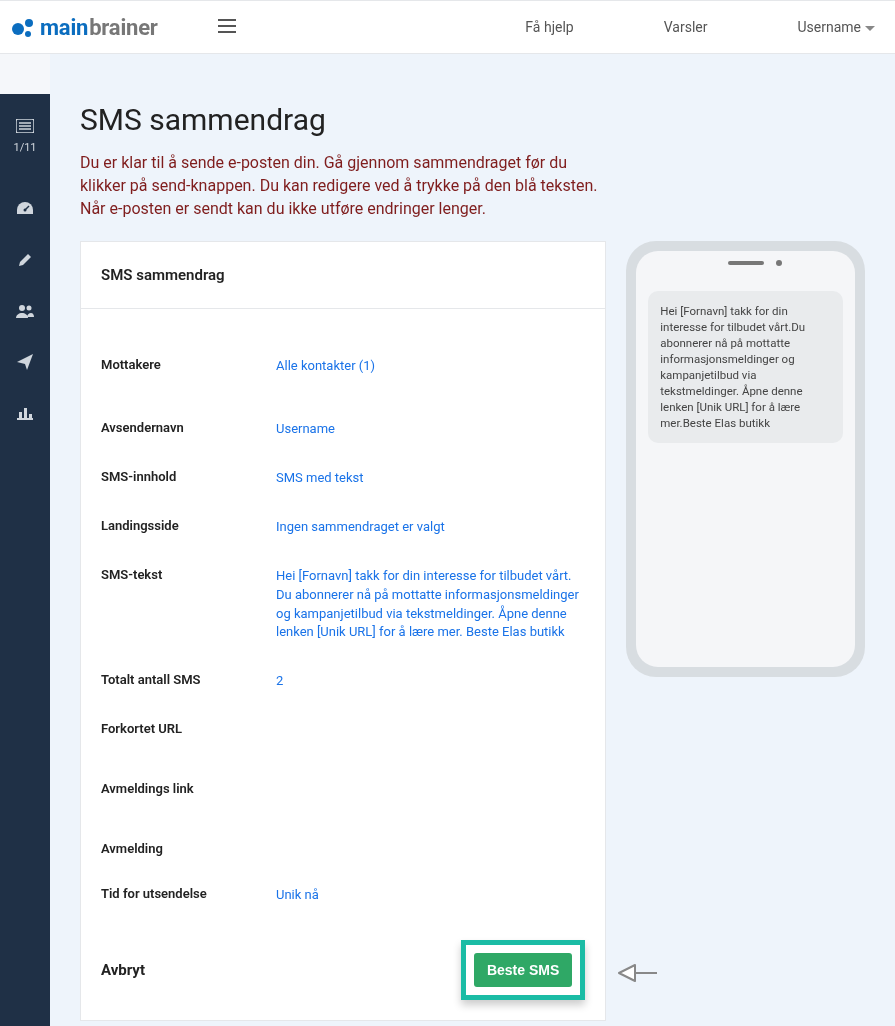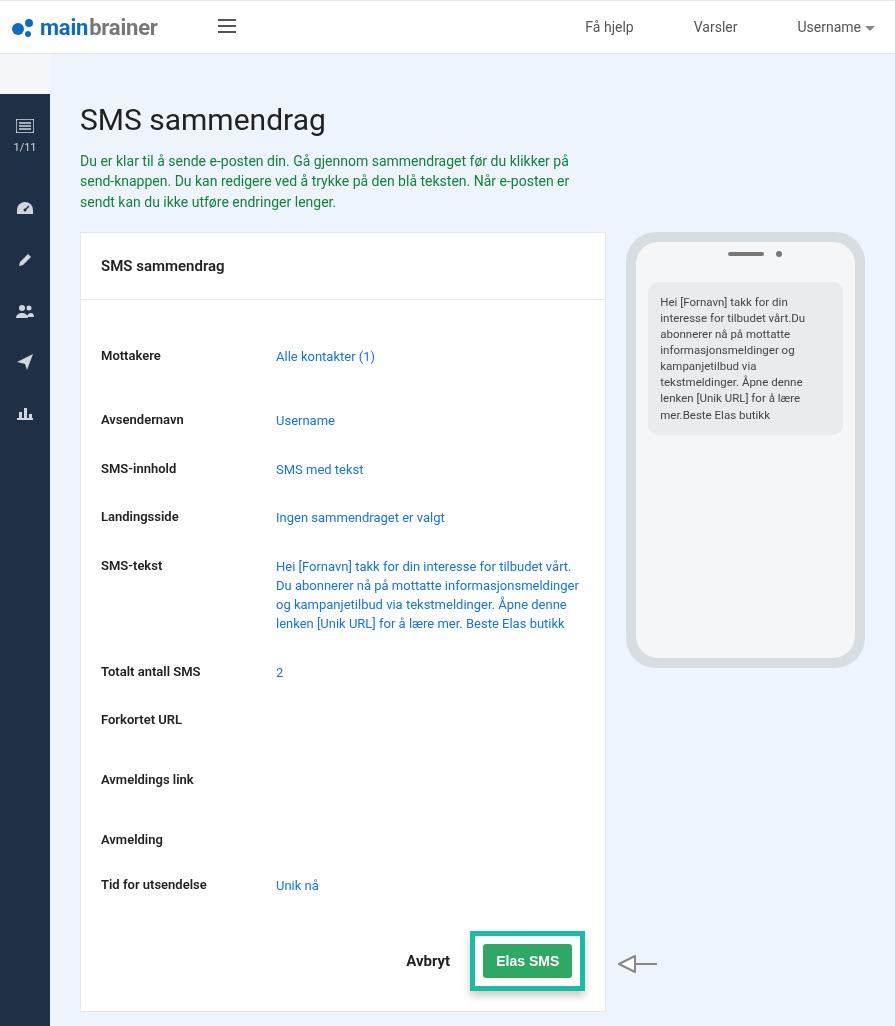--- a/index.html
+++ b/index.html
@@ -36,21 +36,21 @@
   .logo-sub  { color: #777; margin-left: -3px; letter-spacing: -0.2px;}
   .hamburger {
     margin-left: 14px;
     color: #555;
     cursor: pointer;
   }
   .topbar-spacer { flex: 1; }
   .topbar-link {
     color: #555;
     font-size: 14px;
-    margin-left: 14px;
+    margin-left: 44px;
     cursor: pointer;
   }
   .topbar-user {
     display: flex;
     align-items: center;
     gap: 4px;
   }
   
   .sidebar {
     position: absolute;
@@ -94,22 +94,22 @@
   .page-header {
     padding: 48px 30px 20px 30px;
   }
   .page-header h1 {
     font-size: 30px;
     font-weight: 400;
     color: #222;
     margin-bottom: 14px;
   }
   .page-header p {
-    font-size: 14px;
-    color: #15803d;
+    font-size: 16px;
+    color: #7f1d1d;
     max-width: 520px;
     line-height: 1.45;
   }
   .content-row {
     display: flex;
     padding: 0 30px;
     gap: 20px;
     align-items: flex-start;
   }
   
@@ -140,21 +140,21 @@
     flex-shrink: 0;
   }
   .row .value {
     color: #1a73e8;
     cursor: pointer;
     line-height: 1.45;
   }
   .row.bigpad { padding: 30px 0; }
   .actions {
     display: flex;
-    justify-content: flex-end;
+    justify-content: space-between;
     align-items: center;
     gap: 20px;
     padding: 10px 20px 20px 20px;
     position: relative;
   }
   .btn-cancel {
     font-size: 15px;
     font-weight: 700;
     color: #222;
     cursor: pointer;
@@ -355,21 +355,21 @@
           <div class="value"></div>
         </div>
         <div class="row">
           <div class="label">Tid for utsendelse</div>
           <div class="value">Unik nå</div>
         </div>
       </div>
       <div class="actions">
         <span class="btn-cancel">Avbryt</span>
         <span class="btn-send-wrap">
-          <button class="btn-send">Elas SMS</button>
+          <button class="btn-send">Beste SMS</button>
         </span>
         <span class="arrow-pointer">
           <svg width="42" height="28" viewBox="0 0 42 28">
             <path d="M40 14 L18 14 L18 6 L2 14 L18 22 L18 14" fill="#fff" stroke="#888" stroke-width="2" stroke-linejoin="round"></path>
           </svg>
         </span>
       </div>
     </div>
 
     <div class="phone">

